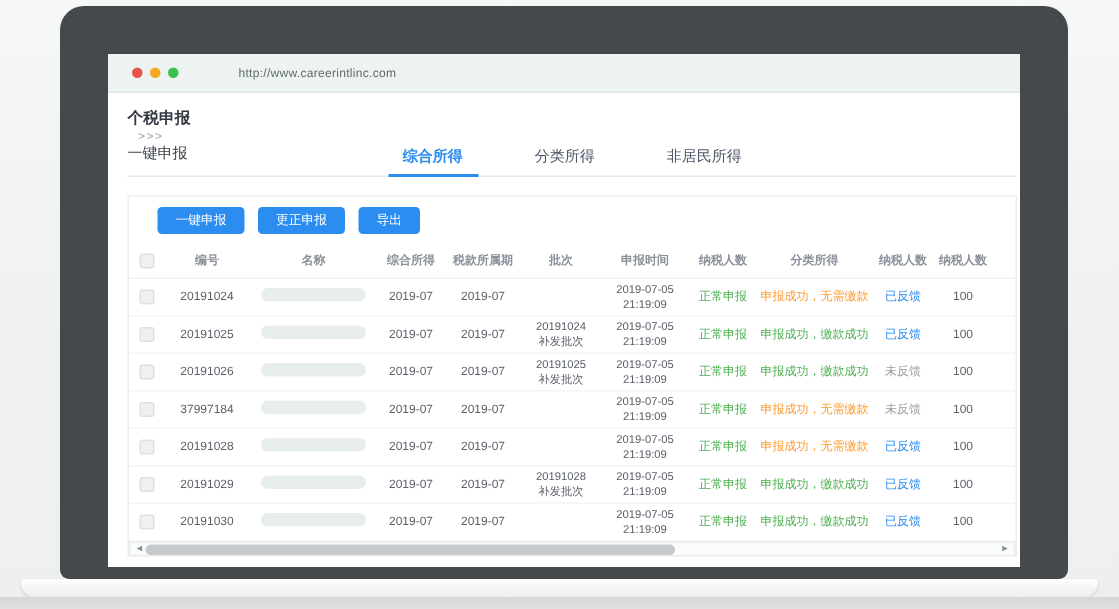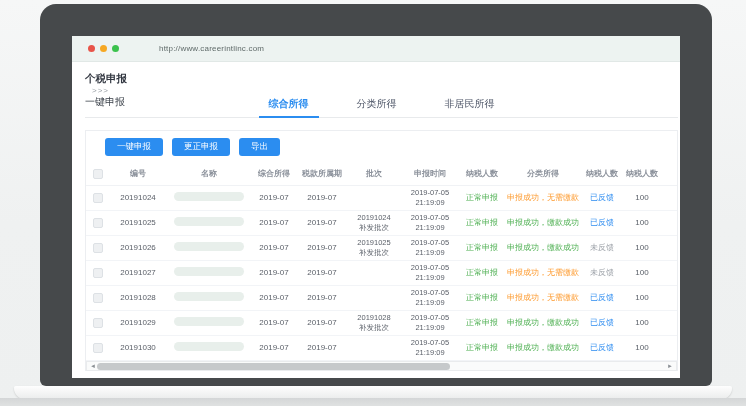--- a/index.html
+++ b/index.html
@@ -210,21 +210,21 @@
                 <td class="pre">2019-07-05
 21:19:09</td>
                 <td class="green">正常申报</td>
                 <td class="green">申报成功，缴款成功</td>
                 <td class="muted">未反馈</td>
                 <td>100</td>
                 <td>11</td>
               </tr>
               <tr>
                 <td><span class="checkbox"></span></td>
-                <td>20191027</td>
+                <td>37997184</td>
                 <td><span class="pill"></span></td>
                 <td>2019-07</td>
                 <td>2019-07</td>
                 <td class="pre"></td>
                 <td class="pre">2019-07-05
 21:19:09</td>
                 <td class="green">正常申报</td>
                 <td class="orange">申报成功，无需缴款</td>
                 <td class="muted">未反馈</td>
                 <td>100</td>

